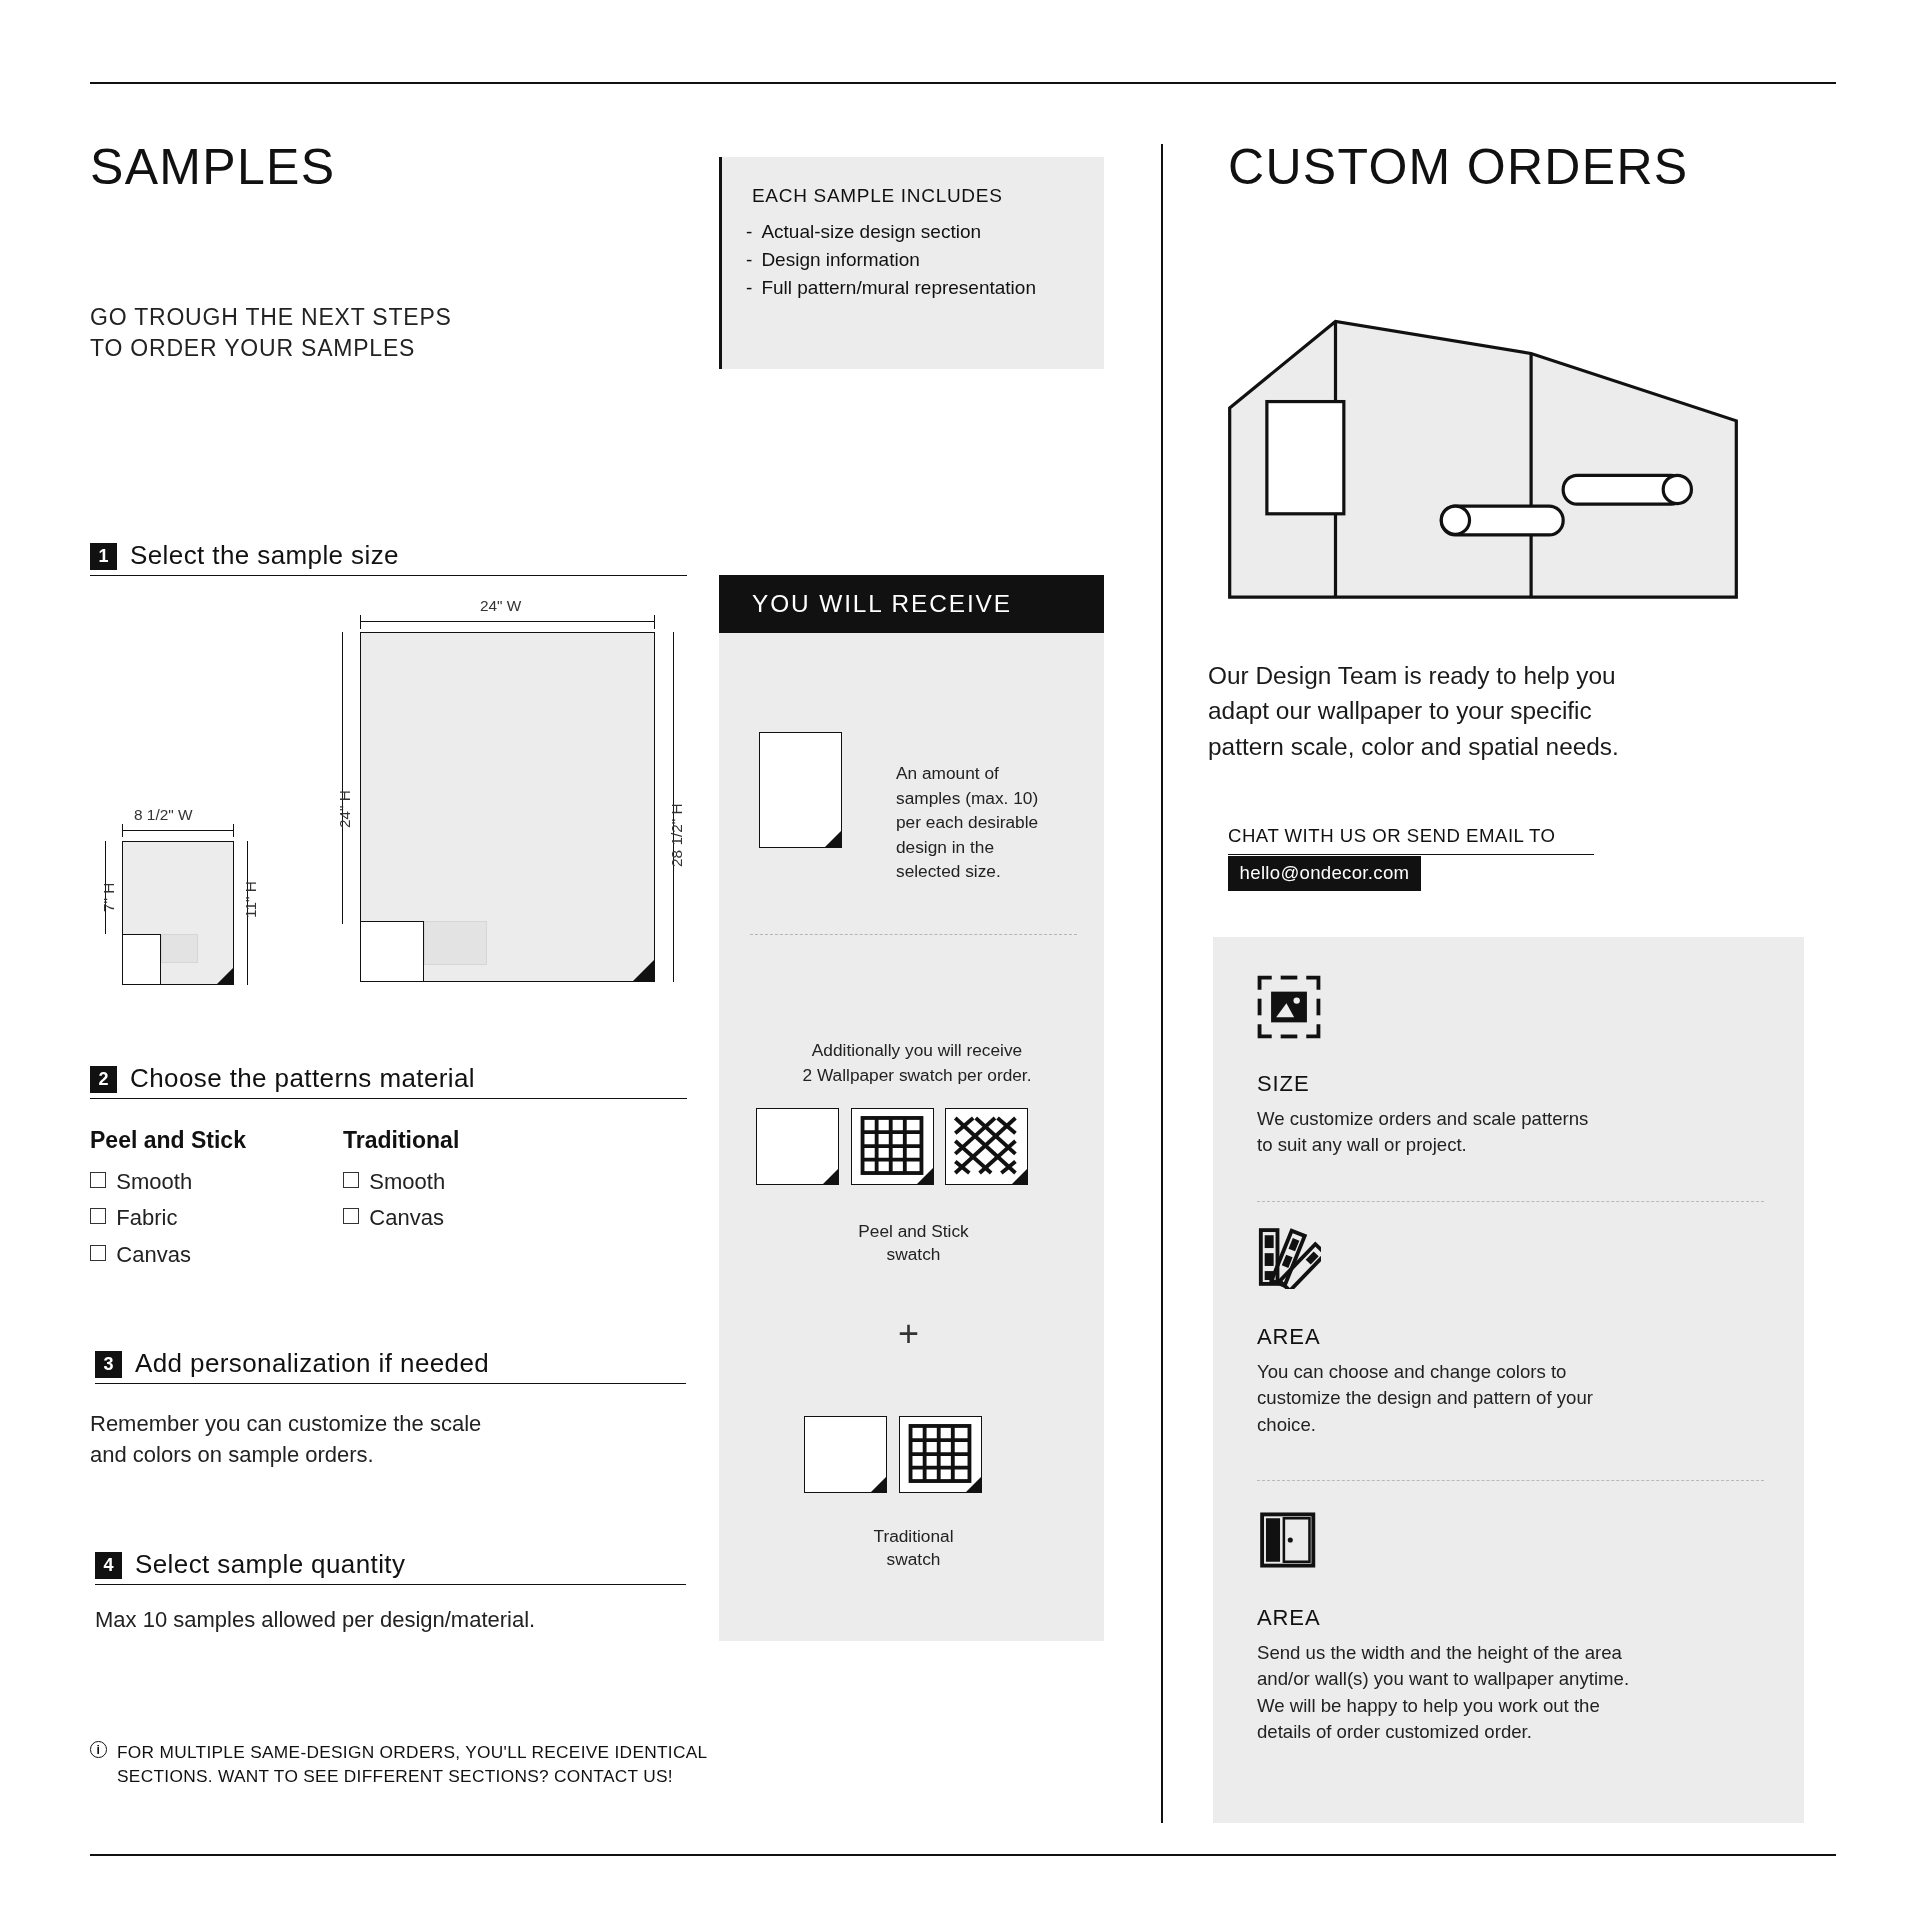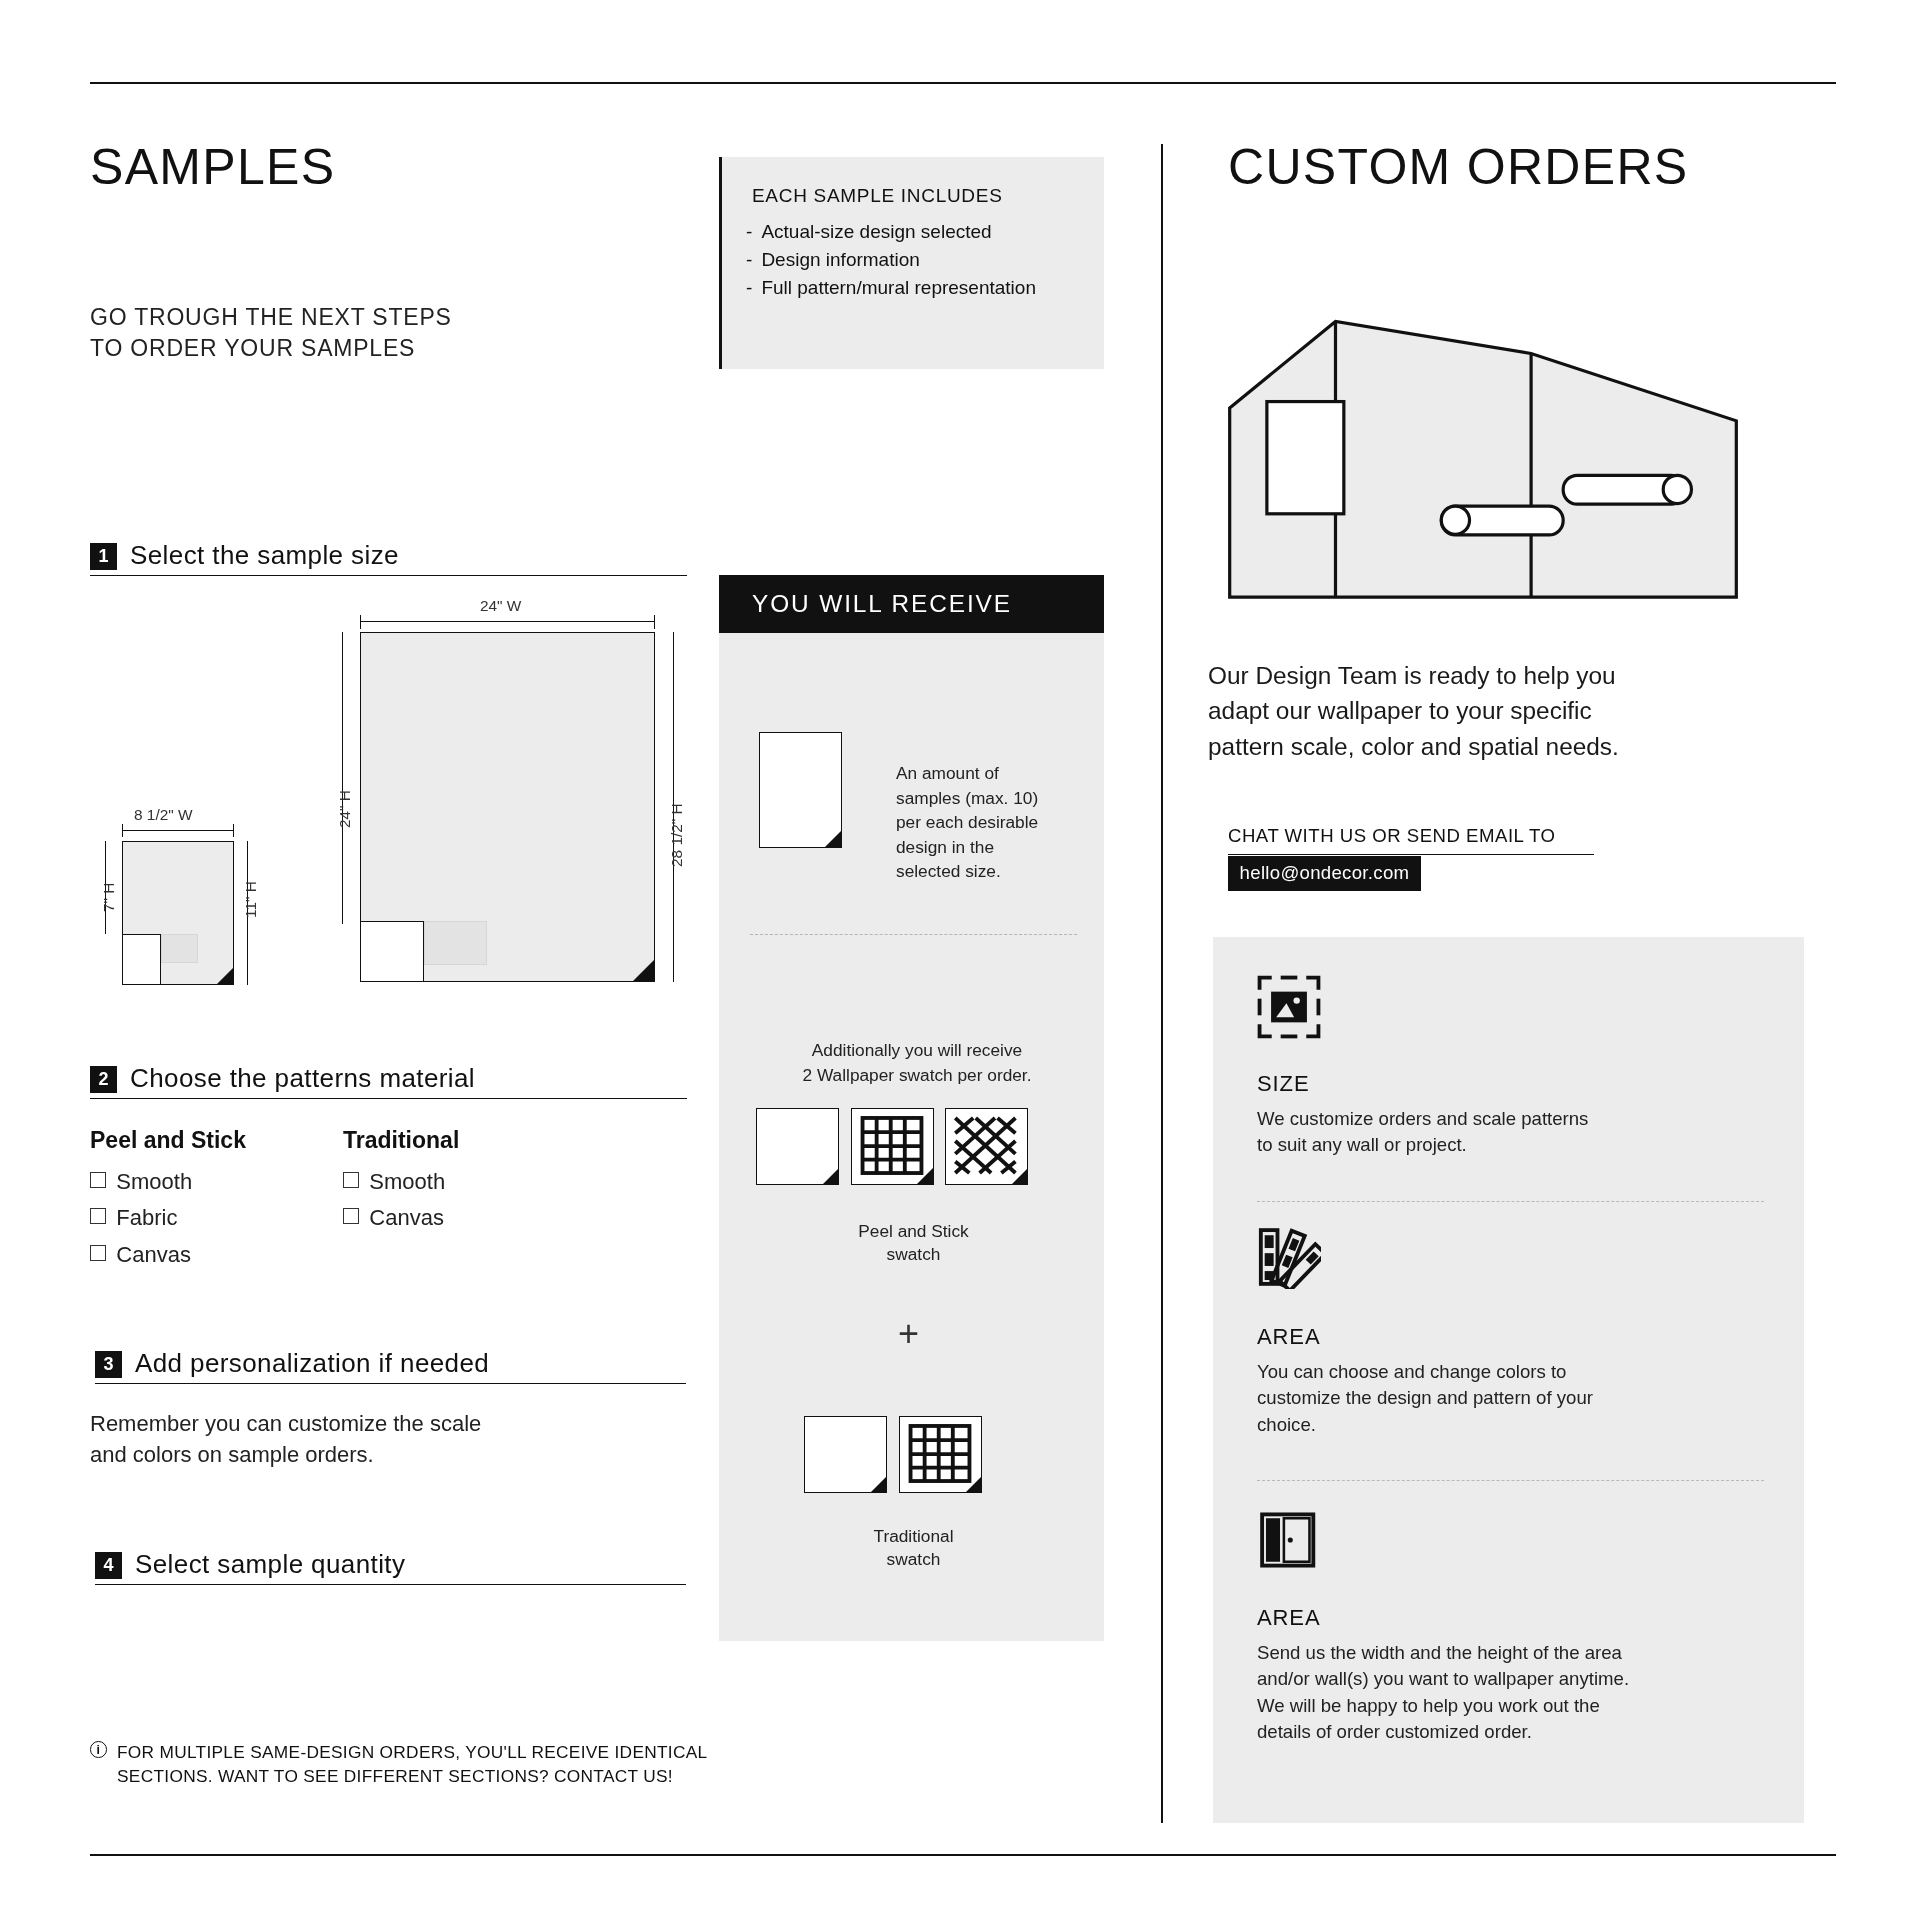--- a/index.html
+++ b/index.html
@@ -311,21 +311,21 @@
   <div class="h1" id="samples-title">SAMPLES</div>
 
   <div class="subhead">
     <span>GO TROUGH THE NEXT STEPS</span><br>
     <span>TO ORDER YOUR SAMPLES</span>
   </div>
 
   <div class="includes-box"></div>
   <div class="includes-title">EACH SAMPLE INCLUDES</div>
   <div class="includes-list">
-    <span class="li"><span class="dash">-</span><span>Actual-size design selected</span></span>
+    <span class="li"><span class="dash">-</span><span>Actual-size design section</span></span>
     <span class="li"><span class="dash">-</span><span>Design information</span></span>
     <span class="li"><span class="dash">-</span><span>Full pattern/mural representation</span></span>
   </div>
 
   <div class="step" style="left:90px; top:543px; width:597px;">
     <div class="step-num">1</div>
     <div class="step-label">Select the sample size</div>
     <div class="step-underline" style="width:597px;"></div>
   </div>
 
@@ -378,20 +378,21 @@
   <div class="body-text" style="left:90px; top:1409px; width:604px;">
     <span>Remember you can customize the scale</span><br>
     <span>and colors on sample orders.</span>
   </div>
 
   <div class="step" style="left:95px; top:1552px; width:591px;">
     <div class="step-num">4</div>
     <div class="step-label">Select sample quantity</div>
     <div class="step-underline" style="width:591px;"></div>
   </div>
+  <div class="body-text" style="left:95px; top:1605px; width:616px;">Max 10 samples allowed per design/material.</div>
 
   <div class="footnote">
     <span class="ico">i</span>
     <span class="txt">FOR MULTIPLE SAME-DESIGN ORDERS, YOU'LL RECEIVE IDENTICAL</span>
     <span class="txt">SECTIONS. WANT TO SEE DIFFERENT SECTIONS? CONTACT US!</span>
   </div>
 
   <div class="ywr-panel"></div>
   <div class="ywr-header">
     <span>YOU WILL RECEIVE</span>

